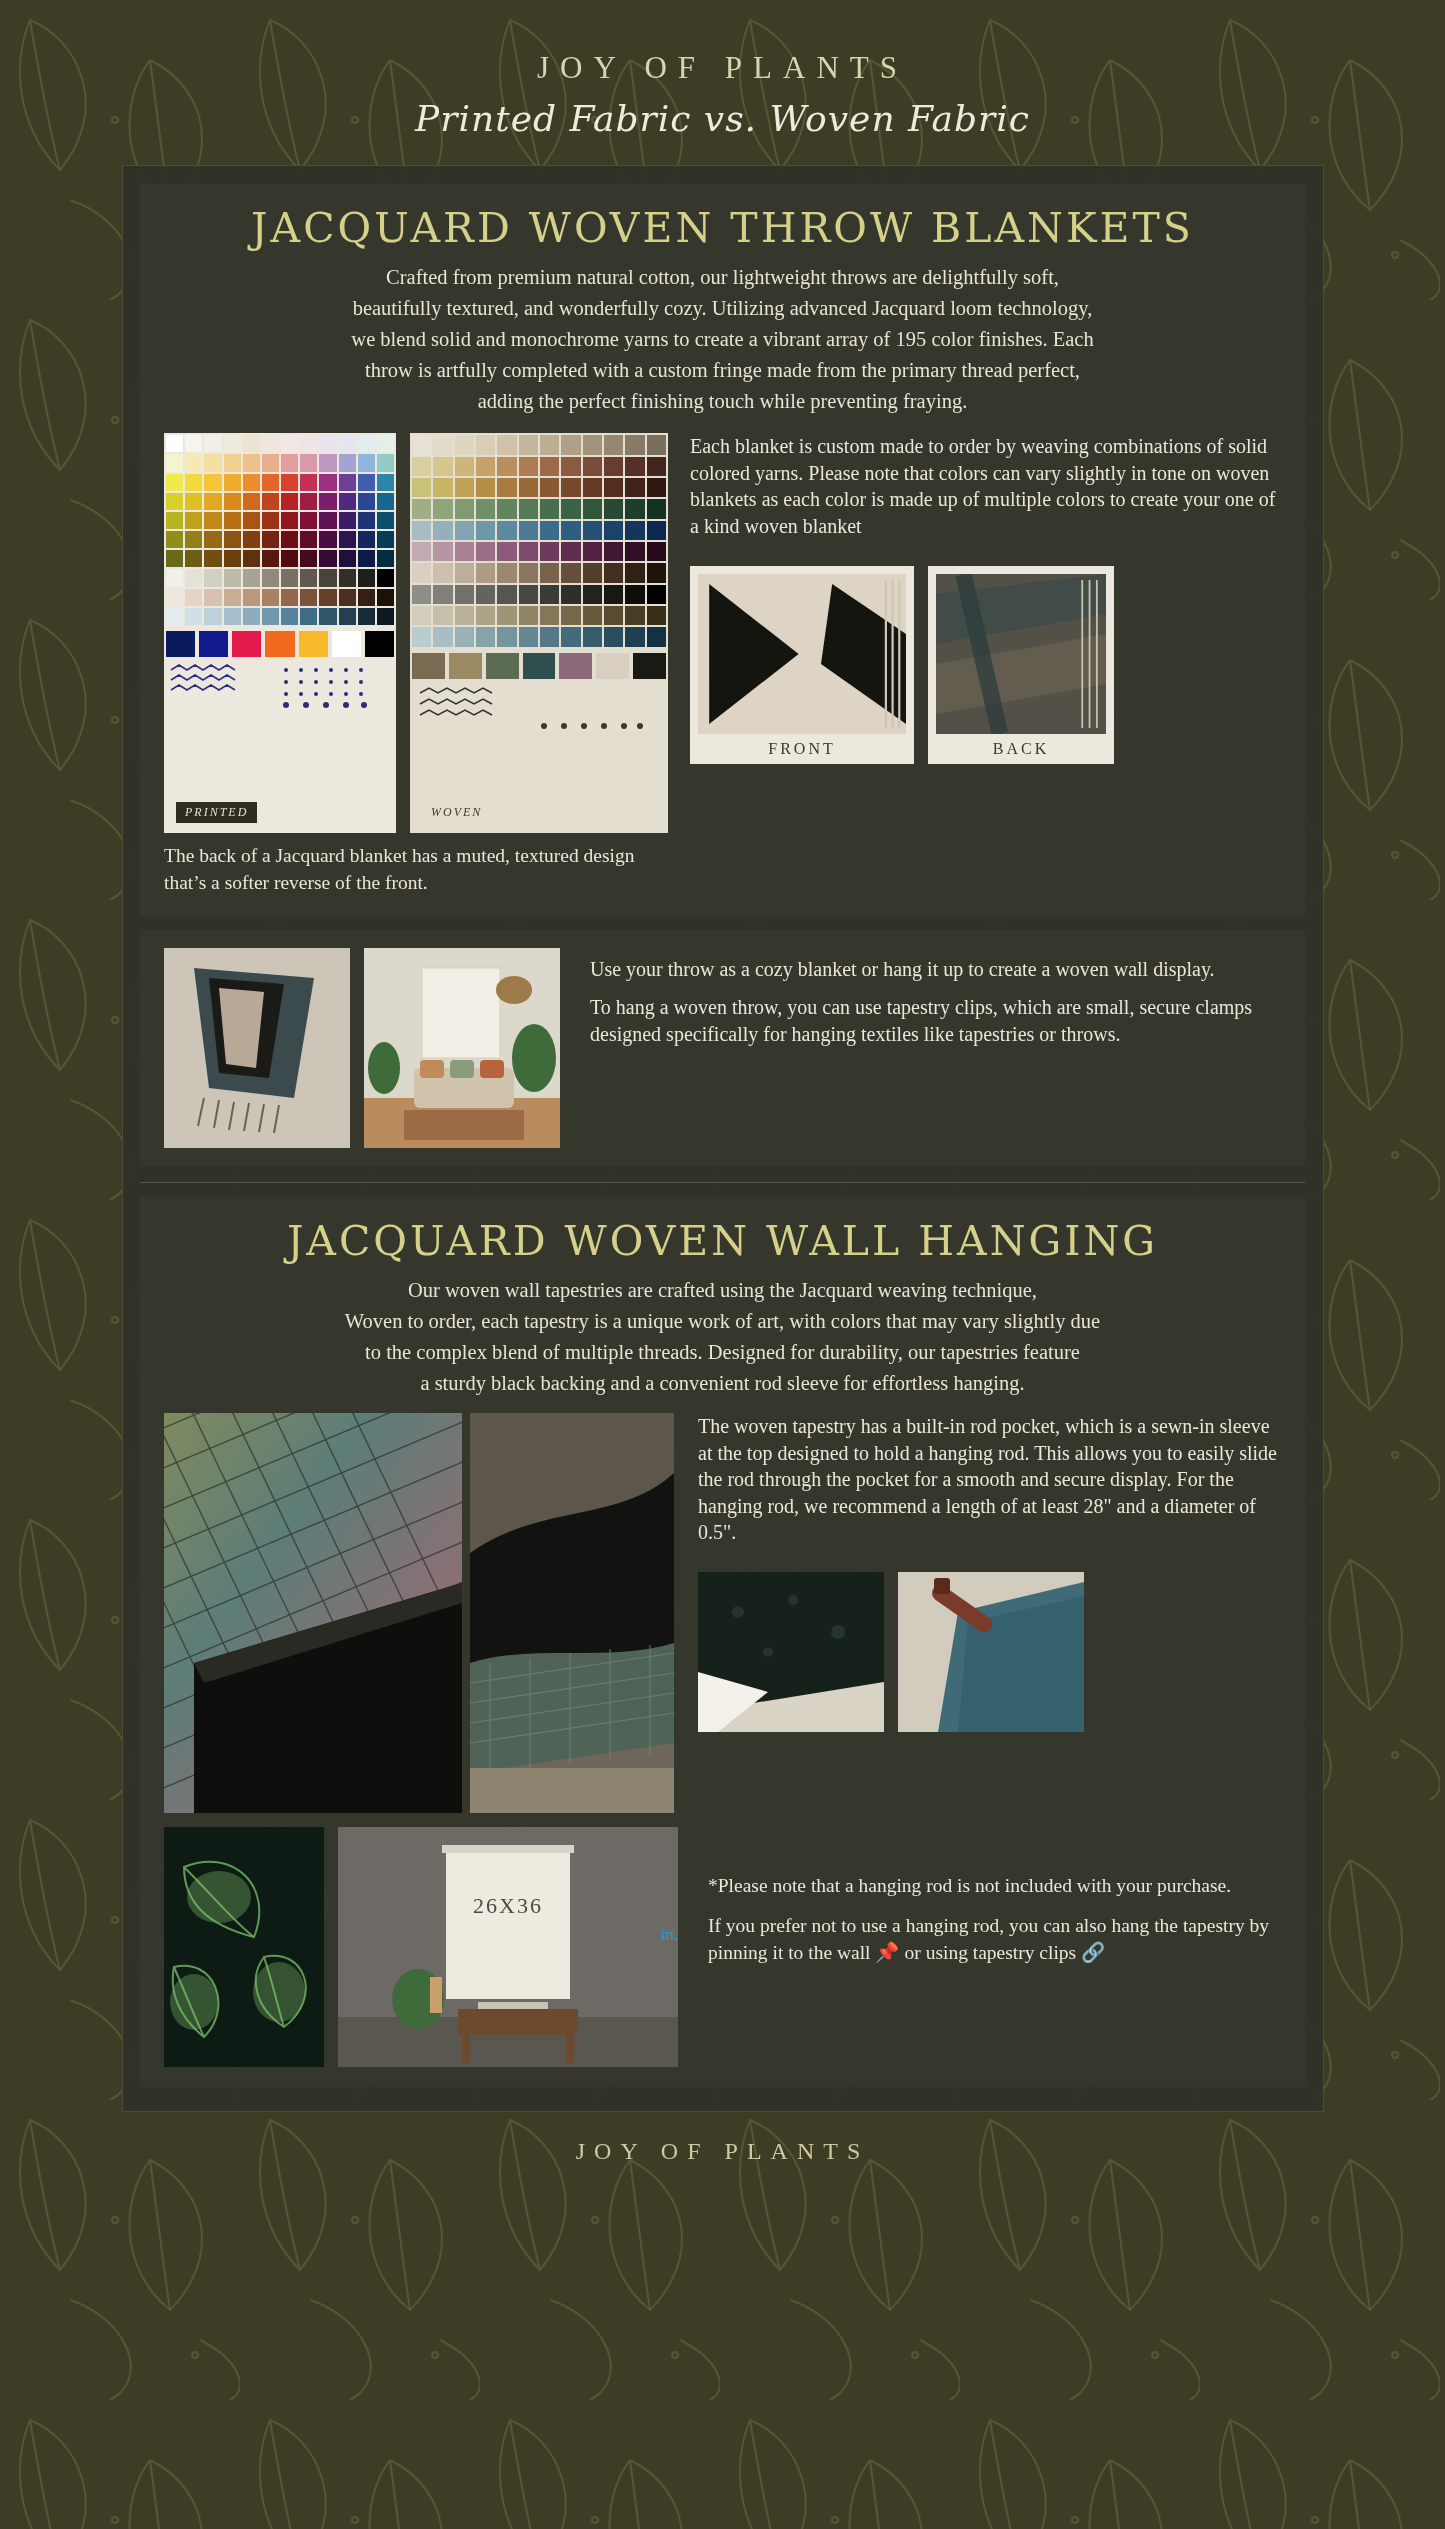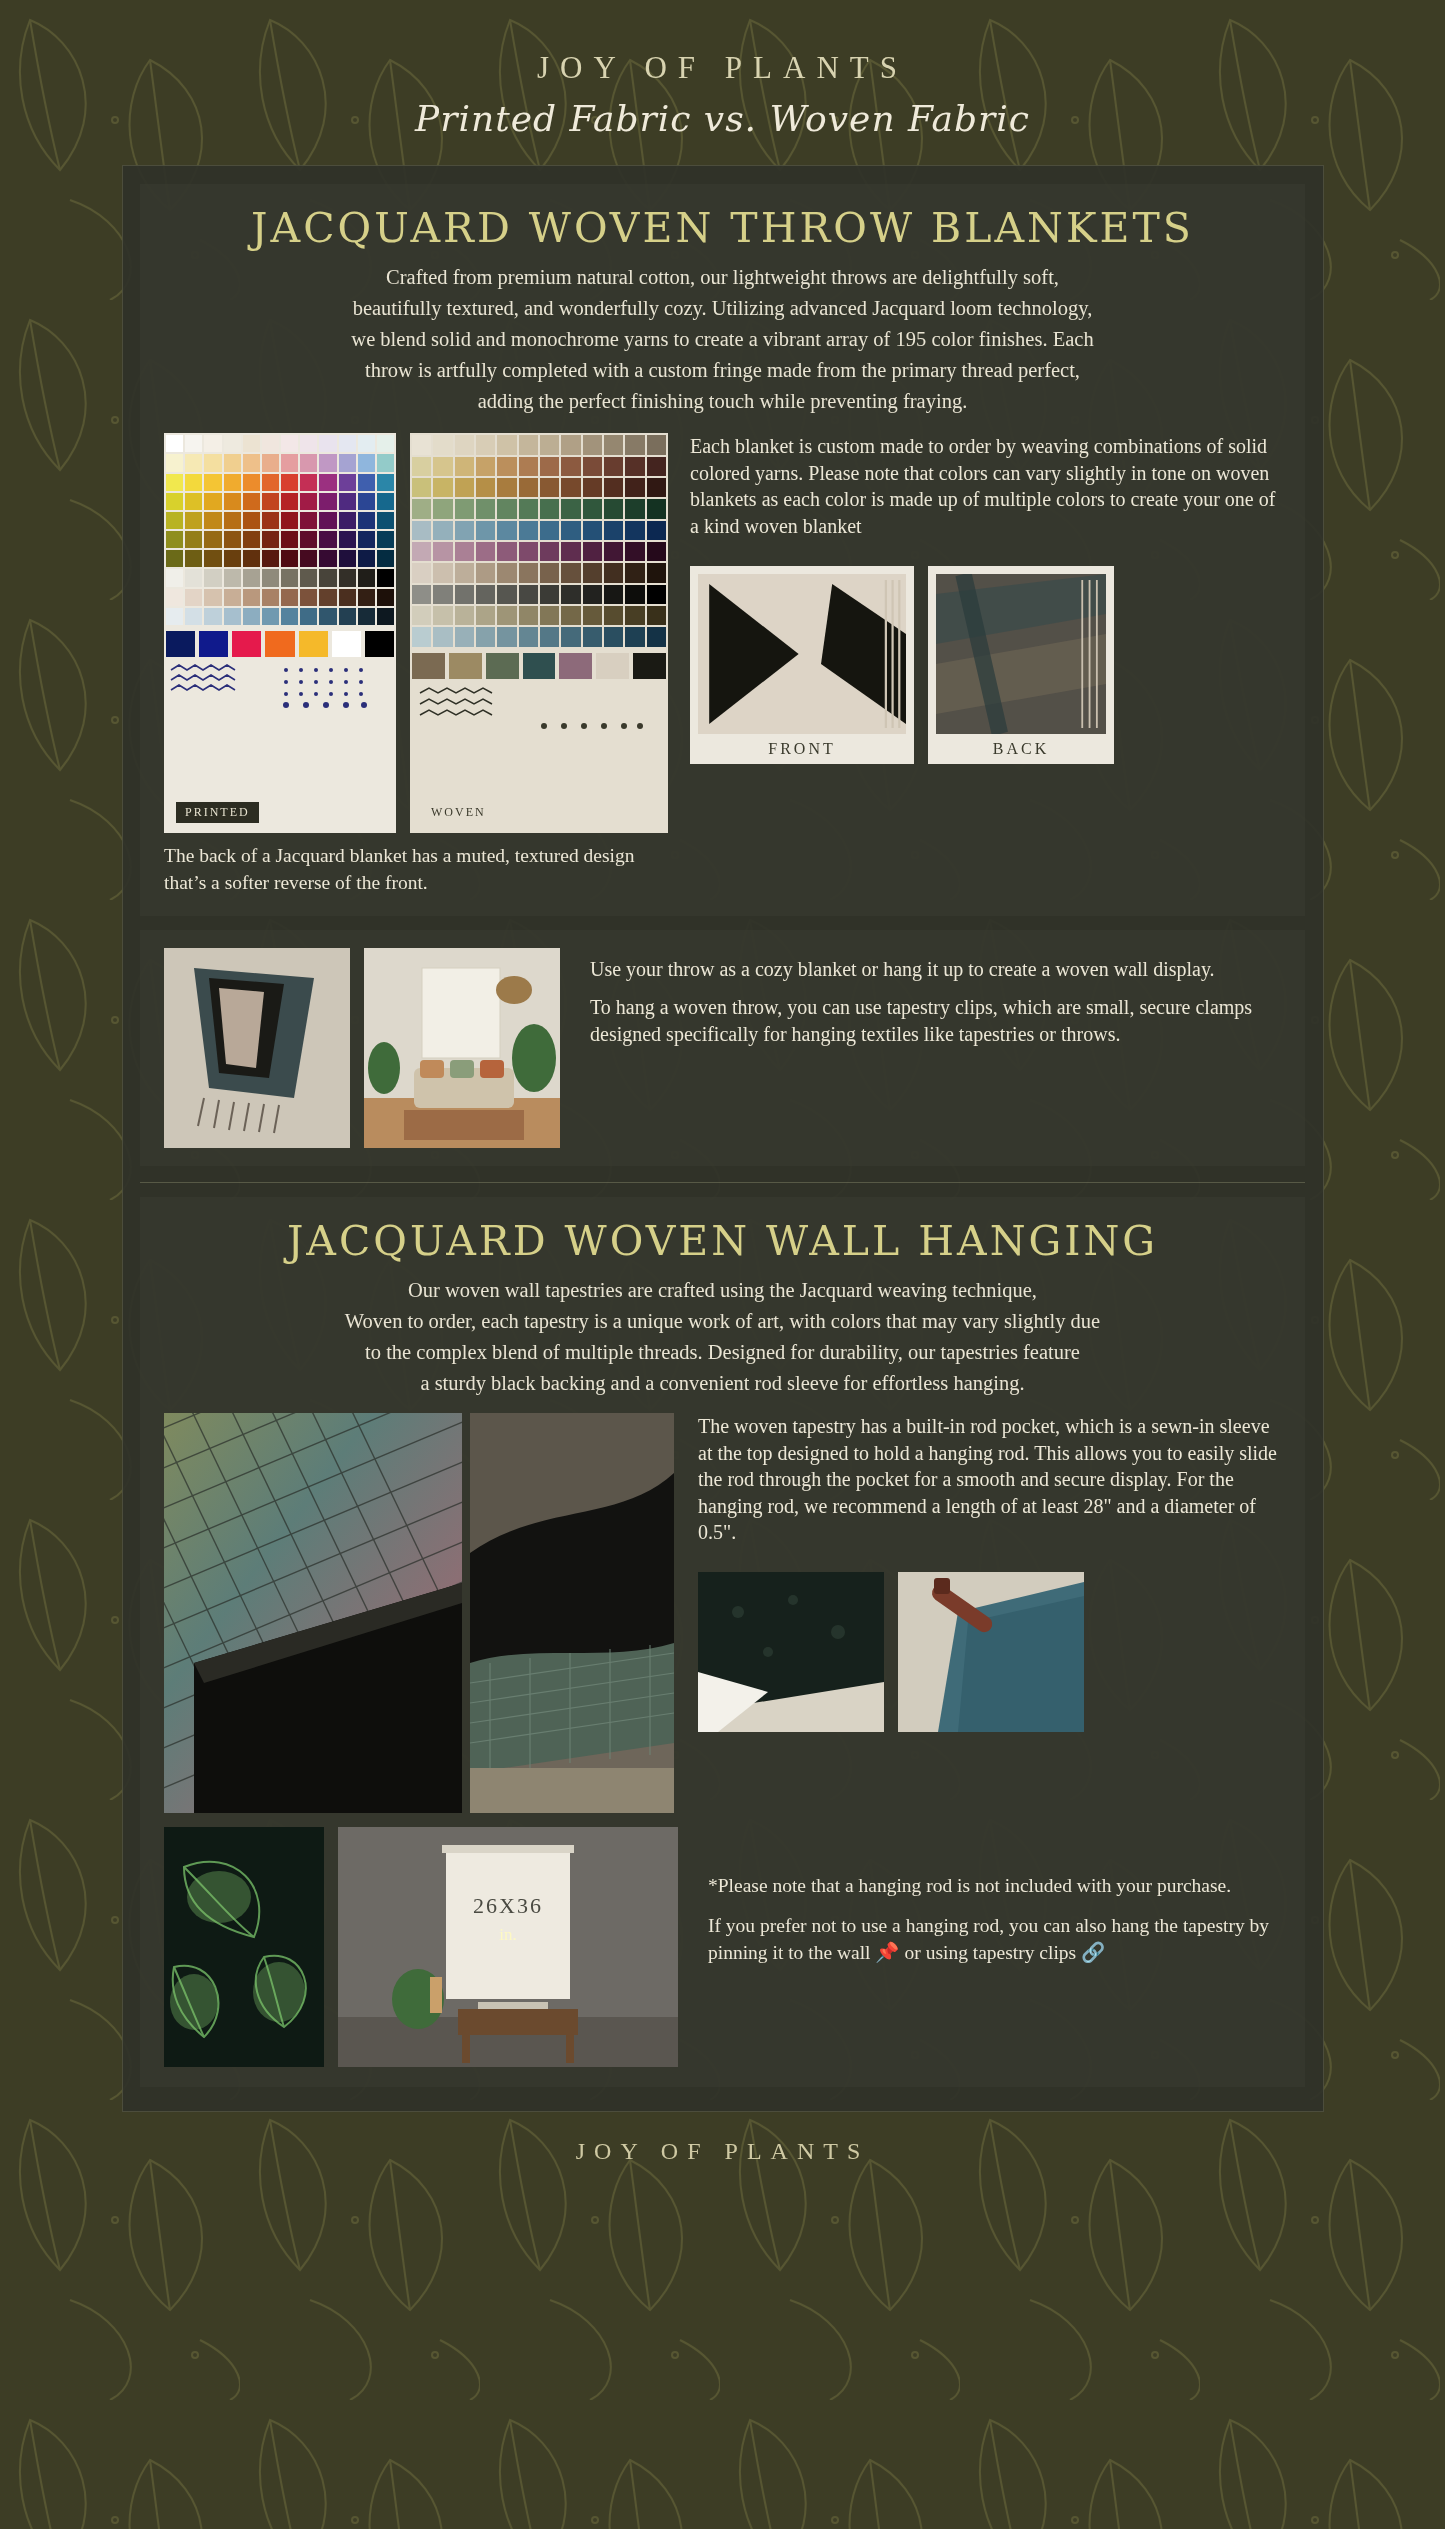--- a/index.html
+++ b/index.html
@@ -99,20 +99,21 @@
     line-height: 1.35;
     color: #ece7d6;
     margin-top: 10px;
   }
 
   
   .chart {
     background: #ece8de;
     padding: 2px;
     position: relative;
+    font-style: italic;
   }
   .chart.printed { width: 232px; }
   .chart.woven { width: 258px; background:#e4ded0; }
   .grid {
     display:grid;
     gap: 2px;
   }
   .cell { width:100%; aspect-ratio: 1 / 1; }
   .chart-label {
     position:absolute;
@@ -734,21 +735,21 @@
             <rect x="140" y="175" width="70" height="8" fill="#c9c3b4"></rect>
             <rect x="120" y="182" width="120" height="26" fill="#6b4a2e"></rect>
             <rect x="124" y="206" width="8" height="30" fill="#6b4a2e"></rect>
             <rect x="228" y="206" width="8" height="30" fill="#6b4a2e"></rect>
             <g fill="#3f6b3a">
                 <ellipse cx="80" cy="172" rx="26" ry="30"></ellipse>
               </g>
             <rect x="92" y="150" width="12" height="36" fill="#caa06a"></rect>
           </svg>
           <div style="position:absolute;left:0;right:0;top:66px;text-align:center;font-size:22px;color:#4a4a42;letter-spacing:2px;">26X36</div>
-          <div style="position:absolute;left:0;right:0;top:98px;text-align:center;font-size:17px;color:#fef9c3;">in.</div>
+          <div style="position:absolute;left:0;right:0;top:98px;text-align:right;font-size:17px;color:#0ea5e9;">in.</div>
         </div>
         <div class="col" style="flex:1;padding-left:16px;padding-top:46px;">
           <div class="note">*Please note that a hanging rod is not included with your purchase.</div>
           <div class="note"> If you prefer not to use a hanging rod, you can also hang the tapestry by pinning it to the wall 📌 or using tapestry clips 🔗</div>
         </div>
       </div>
     </div>
 
   </div>
 

